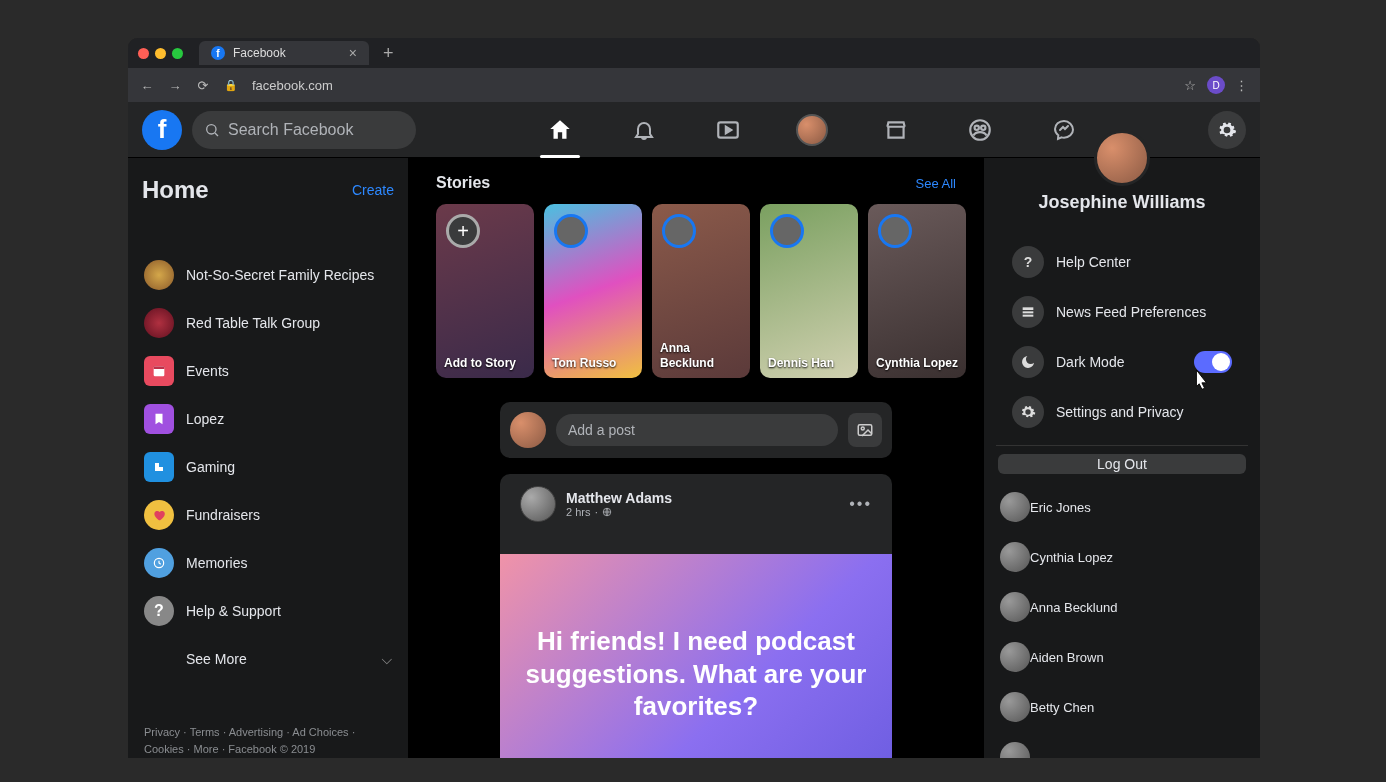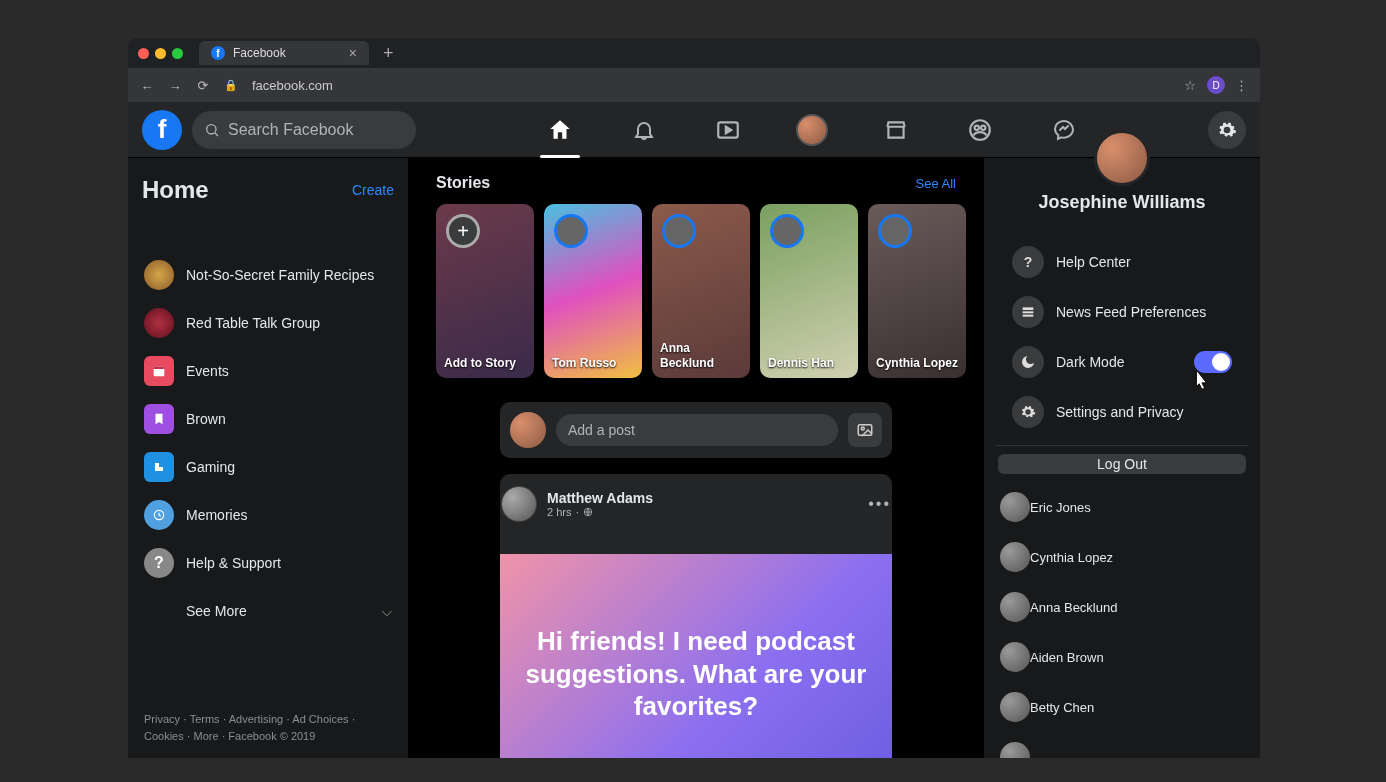--- a/index.html
+++ b/index.html
@@ -108,21 +108,21 @@
   .story .ring { position:absolute; top:10px; left:10px; width:34px; height:34px; border-radius:50%; border:3px solid #1877f2; background:#666 center/cover;}
   .story.add .ring { border-color:#aaa; background:#3a3b3c; display:flex; align-items:center; justify-content:center; color:#fff; font-size:20px;}
   .story .label { position:absolute; bottom:8px; left:8px; right:8px; font-size:12px; color:#fff; font-weight:600; text-shadow:0 1px 2px #000; line-height:1.2;}
 
   .composer { margin: 24px auto 16px; width: 392px; background:#242526; border-radius:10px; padding:10px; display:flex; align-items:center; gap:10px;}
   .composer .av { width:36px; height:36px; border-radius:50%; background: radial-gradient(circle at 30% 30%, #d98f6b, #8b5a44);}
   .composer .input { flex:1; background:#3a3b3c; color:#b0b3b8; border-radius:18px; text-align:left; padding:8px 12px; font-size:14px;}
   .composer .photo { width:34px; height:34px; border-radius:8px; background:#3a3b3c; display:flex; align-items:center; justify-content:center; color:#ccc;}
 
   .post { margin: 0 auto; width: 392px; background:#242526; border-radius:10px; overflow:hidden;}
-  .post-head { display:flex; align-items:center; gap:10px; padding:12px 1px;}
+  .post-head { display:flex; align-items:center; gap:10px; padding:12px 20px;}
   .post-head .av { width:36px; height:36px; border-radius:50%; background: radial-gradient(circle at 30% 30%, #aaa, #555); border:1px solid #444;}
   .post-head .meta { display:flex; flex-direction:column;}
   .post-head .name { font-size:14px; font-weight:600; color:#e4e6eb;}
   .post-head .sub { font-size:11px; color:#b0b3b8; display:flex; gap:4px; align-items:center;}
   .post-head .more { margin-left:auto; color:#b0b3b8; letter-spacing:2px;}
   .post-body { height:240px; background: linear-gradient(135deg, #f093a8 0%, #8b6ff0 60%, #6b5ce0 100%); display:flex; align-items:center; justify-content:center; padding:24px;margin-top:20px;}
   .post-body .msg { font-size:26px; font-weight:800; color:#fff; text-align:center; line-height:1.25;}
 
   .panel-right {
     width: 276px; background:#18191a; display:flex; flex-direction:column;
@@ -259,29 +259,37 @@
               </svg>
           </div>
           <span>Events</span>
         </div>
         <div class="item">
           <div class="icon" style="background:#a050e0;">
             <svg width="14" height="14" viewBox="0 0 24 24" fill="#fff">
                 <path d="M6 3h12v18l-6-4-6 4z"></path>
               </svg>
           </div>
-          <span>Brown</span>
+          <span>Lopez</span>
         </div>
         <div class="item">
           <div class="icon" style="background:#2090e0;">
             <svg width="16" height="16" viewBox="0 0 24 24" fill="#fff">
                 <path d="M6 6h6v6h6v6H6z"></path>
               </svg>
           </div>
           <span>Gaming</span>
+        </div>
+        <div class="item">
+          <div class="icon" style="background:#f0c040;border-radius:50%;">
+            <svg width="14" height="14" viewBox="0 0 24 24" fill="#e04060">
+                <path d="M12 21s-8-5-8-11a5 5 0 019-3 5 5 0 019 3c0 6-8 11-8 11z"></path>
+              </svg>
+          </div>
+          <span>Fundraisers</span>
         </div>
         <div class="item">
           <div class="icon" style="background:#50a0e0;border-radius:50%;">
             <svg width="14" height="14" viewBox="0 0 24 24" fill="none" stroke="#fff" stroke-width="2">
                 <circle cx="12" cy="12" r="8"></circle>
                 <path d="M12 8v4l3 2"></path>
               </svg>
           </div>
           <span>Memories</span>
         </div>

